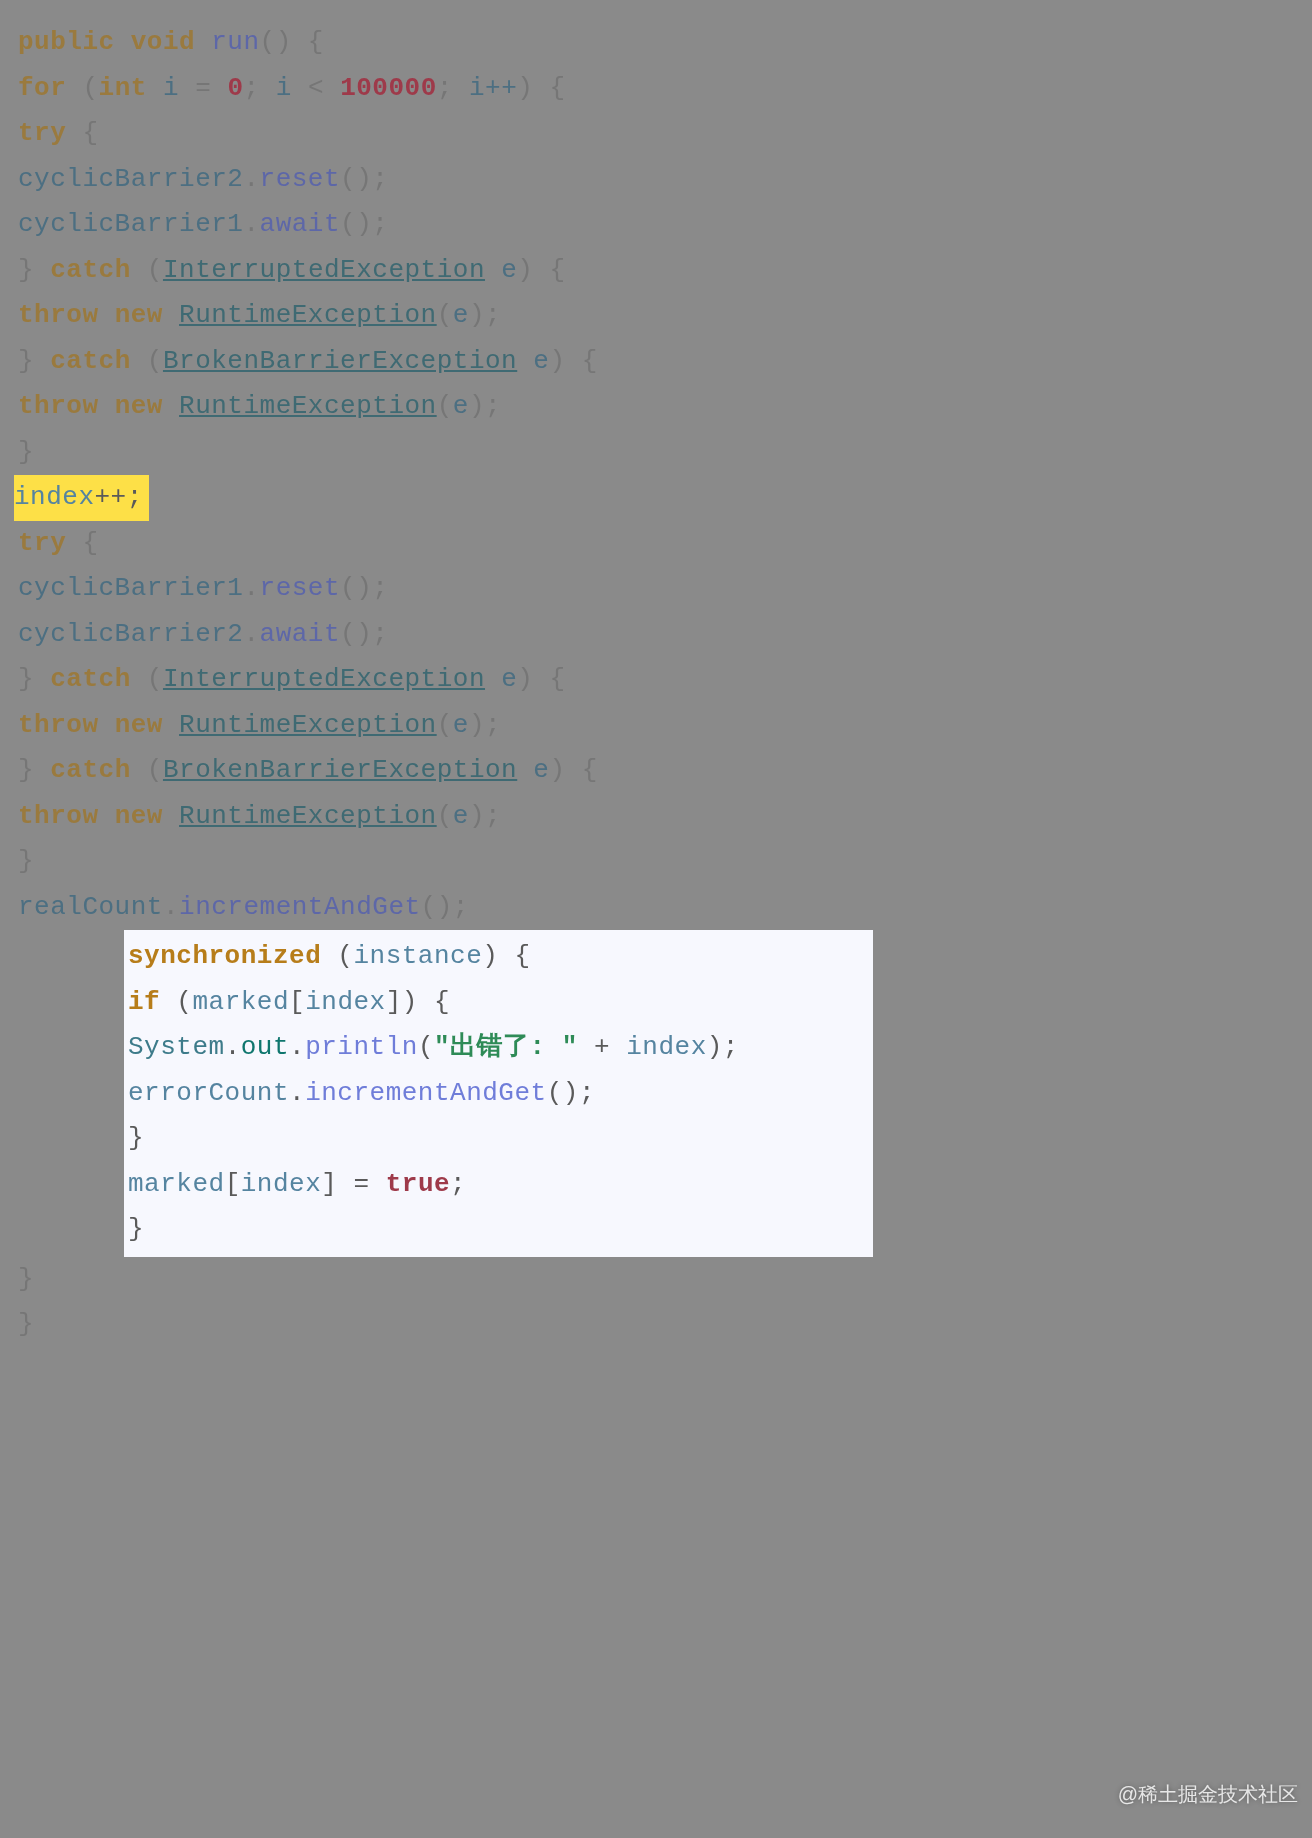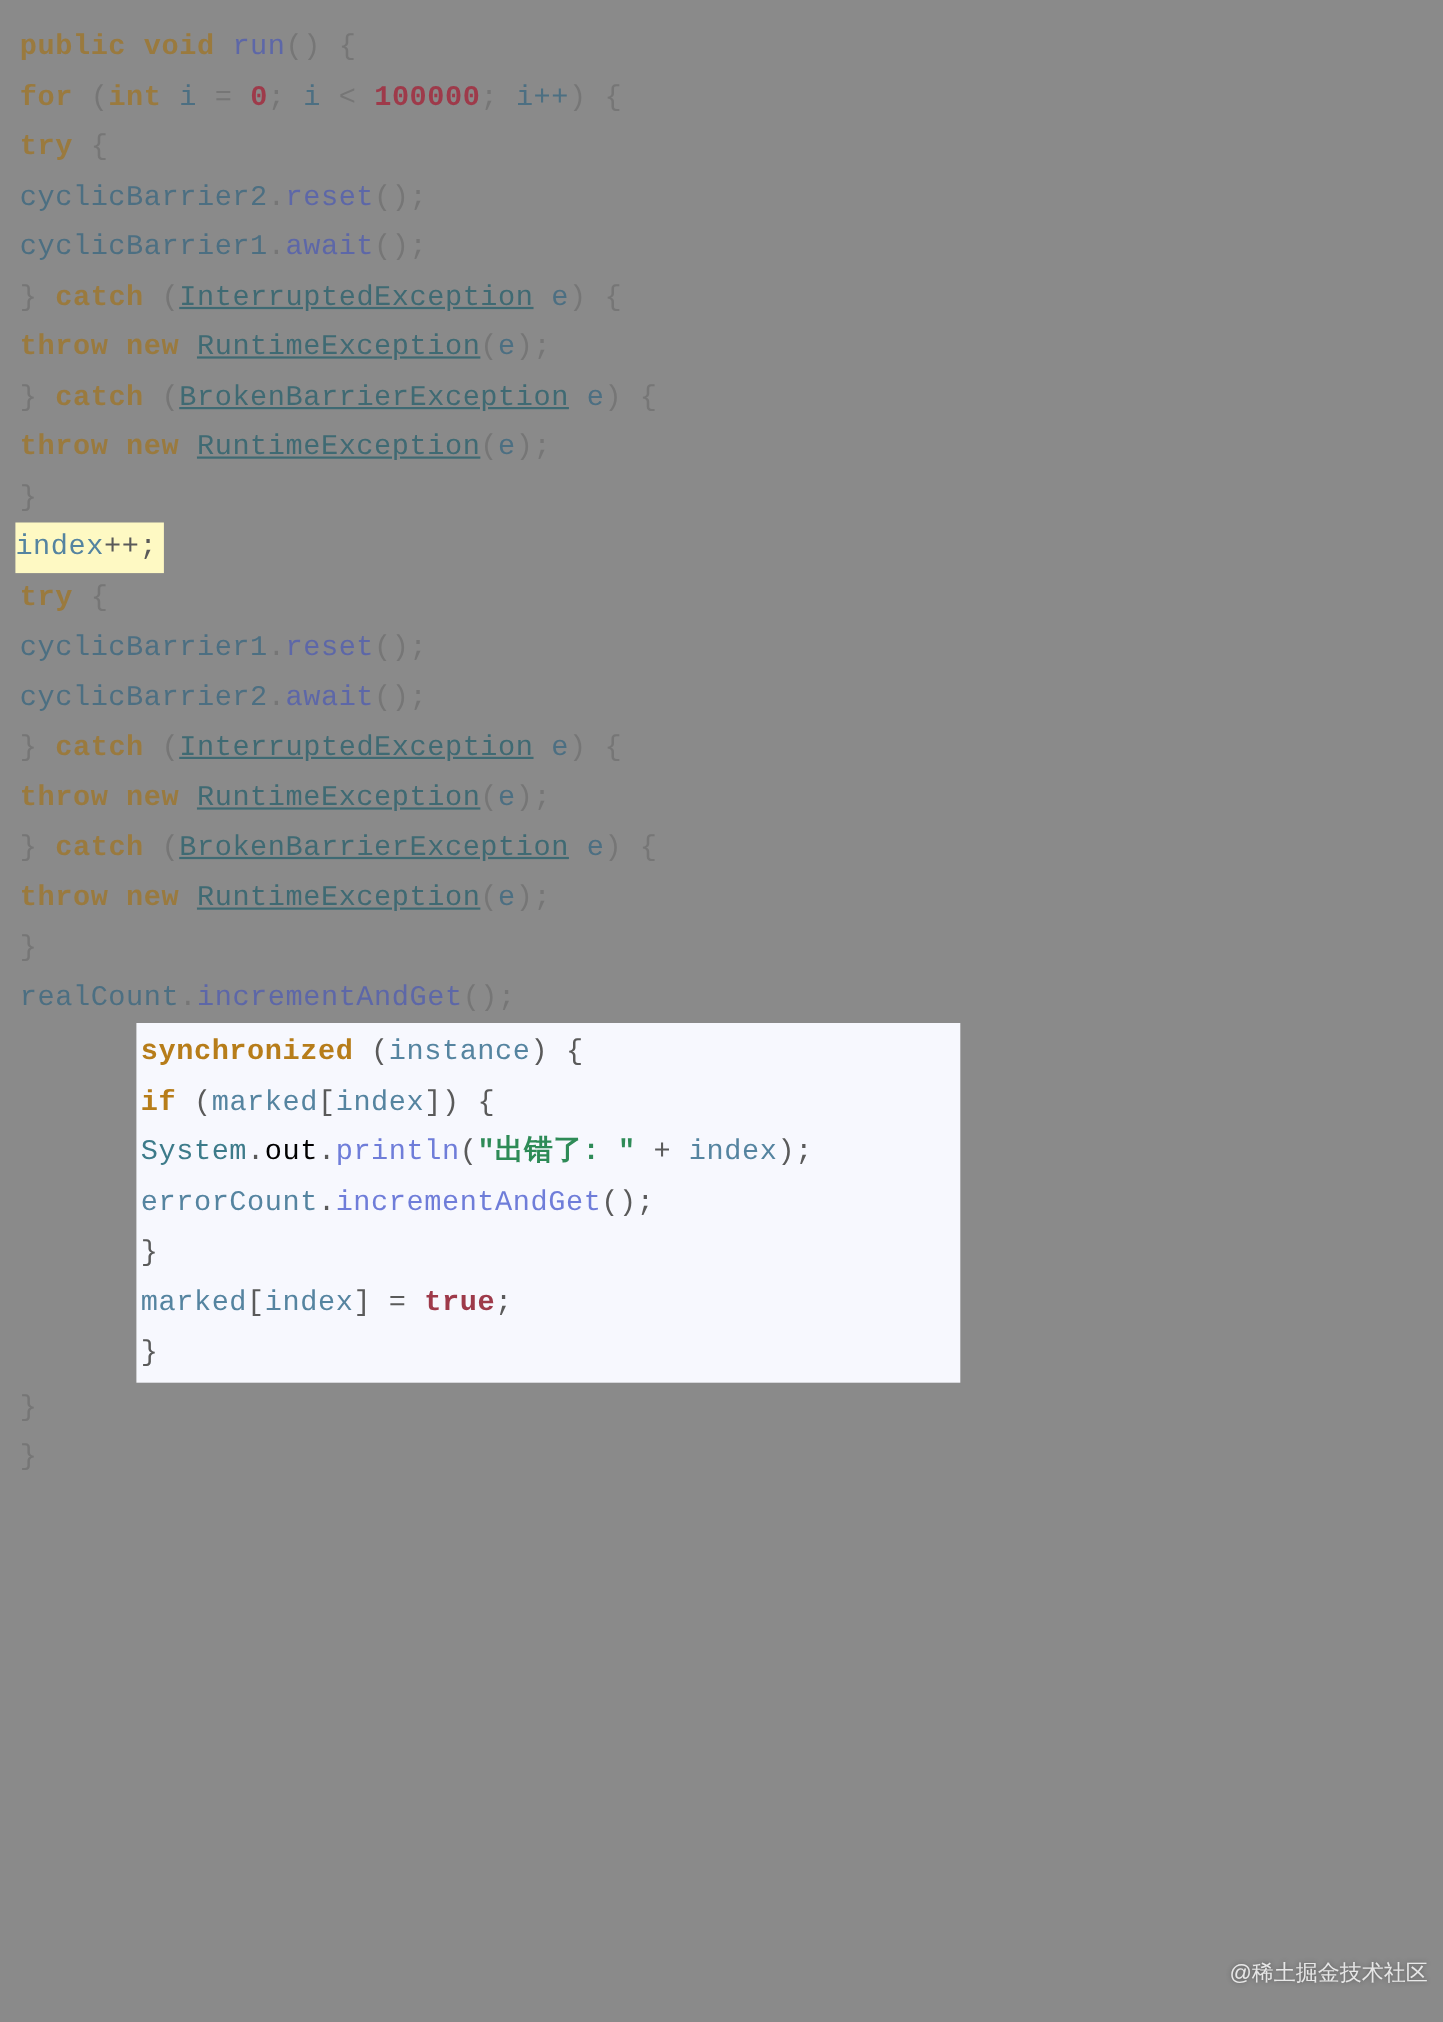--- a/index.html
+++ b/index.html
@@ -18,21 +18,21 @@
     padding: 20px 18px;
     position: relative;
     letter-spacing: 0.5px;
   }
   .line {
     display: block;
     position: relative;
     min-height: 1.75em;
   }
   .highlight-small {
-    background: #fef9c3;
+    background: #fde047;
     display: inline-block;
     padding: 0 6px 0 0;
     margin-left: -4px;
   }
   .highlight-block {
     background: #f7f8fe;
     display: block;
     padding: 4px 15px 4px 4px;
     margin-left: -10px;
     width: 730px;
@@ -43,21 +43,21 @@
   .fn      { color: #6f7dd9; }                     
   .fn-dim  { color: #5d67a8; }
   .type    { color: #3d7b8a; }                     
   .type-dim{ color: #3f6a73; text-decoration: underline; }
   .ident   { color: #5584a0; }                     
   .ident-dim{ color: #4c6f82; }
   .punc2   { color: #767676; }
   .num     { color: #9e3a4a; font-weight: bold; }
   .bool    { color: #9e3a4a; font-weight: bold; }
   .str     { color: #2e8b57; font-weight: bold; }
-  .field   { color: #000000; }
+  .field   { color: #0f766e; }
   .watermark {
     position: absolute;
     bottom: 26px;
     right: 14px;
     color: rgba(255,255,255,0.82);
     font-family: sans-serif;
     font-size: 20px;
     text-shadow: 0 0 5px rgba(0,0,0,0.35);
     letter-spacing: 0;
   }

